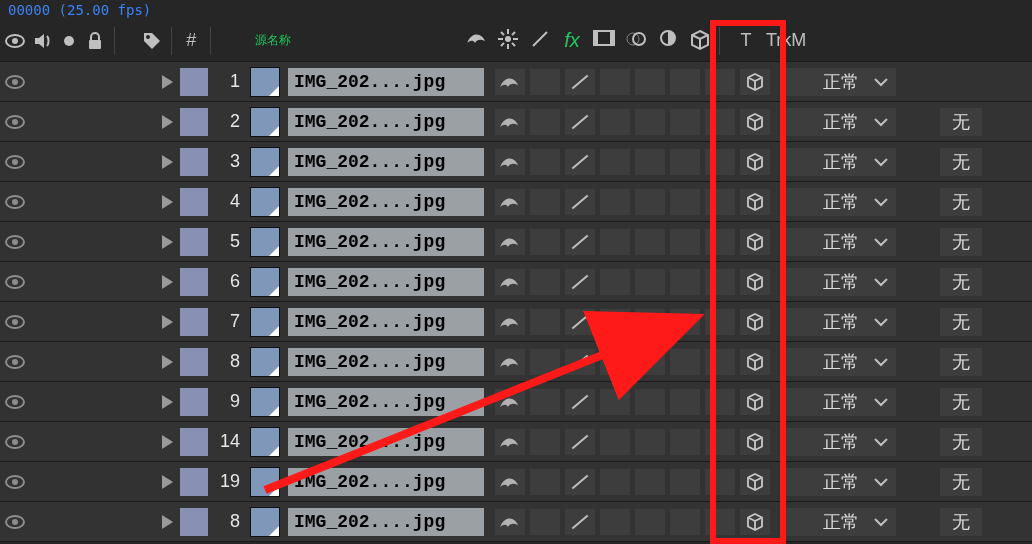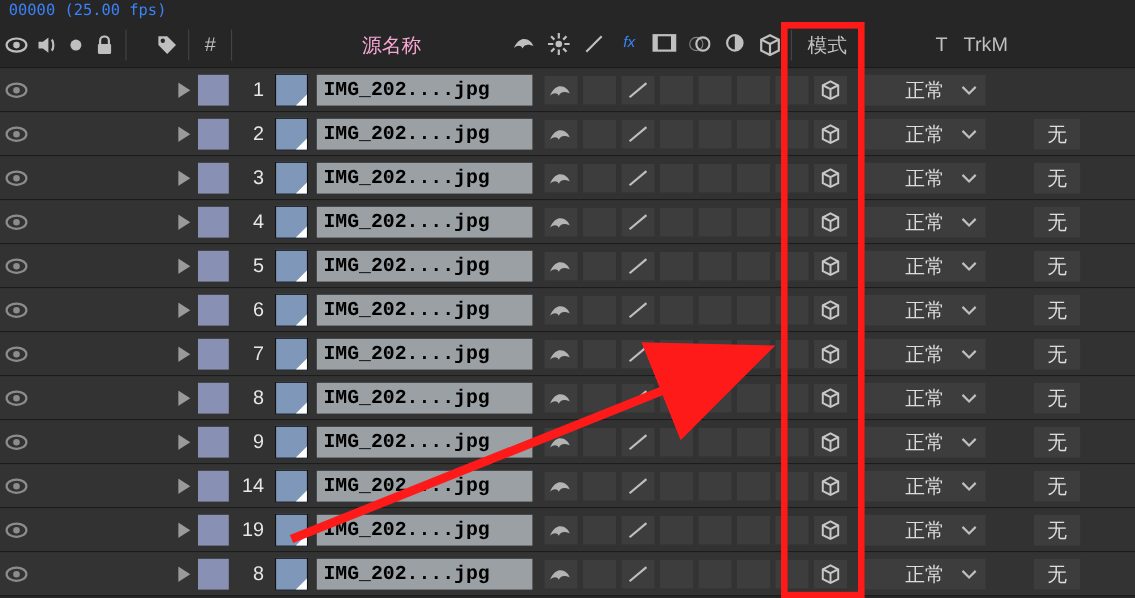--- a/index.html
+++ b/index.html
@@ -15,21 +15,21 @@
   .header {
     display:flex;
     align-items:center;
     height:42px;
     background:#262626;
     border-bottom:1px solid #1a1a1a;
     color:#bfbfbf;
     font-size:18px;
   }
   .sep { width:1px; height:28px; background:#444; margin:0 6px;}
-  .source-header { flex:0 0 210px; padding-left:8px; color:#f9a8d4; font-size:18px; text-align:center; }
+  .source-header { flex:0 0 210px; padding-left:8px; color:#22c55e; font-size:12px; text-align:left; }
   .switches-header { display:flex; gap:6px; }
 
   .rows { }
   .row {
     display:flex;
     align-items:center;
     height:40px;
     background:#333;
     border-bottom:1px solid #1a1a1a;
     color:#dcdcdc;
@@ -164,21 +164,21 @@
             <line x1="17" y1="3" x2="14" y2="6"></line>
             <line x1="6" y1="14" x2="3" y2="17"></line>
           </g>
         </svg>
     </div>
     <div class="hicon">
       <svg width="20" height="20">
           <line x1="3" y1="17" x2="17" y2="3" stroke="#bfbfbf" stroke-width="2"></line>
         </svg>
     </div>
-    <div class="hicon" style="font-style:italic;font-size:14px;color:#3b82f6;">fx</div>
+    <div class="hicon" style="font-style:italic;font-size:20px;color:#22c55e;">fx</div>
     <div class="hicon">
       <svg width="22" height="18">
           <rect x="1" y="2" width="20" height="14" fill="none" stroke="#bfbfbf" stroke-width="2"></rect>
           <rect x="1" y="2" width="4" height="14" fill="#bfbfbf"></rect>
           <rect x="17" y="2" width="4" height="14" fill="#bfbfbf"></rect>
         </svg>
     </div>
     <div class="hicon">
       <svg width="20" height="20">
           <circle cx="13" cy="10" r="6" fill="none" stroke="#bfbfbf" stroke-width="2"></circle>
@@ -193,21 +193,20 @@
     </div>
     <div class="hicon">
       <svg width="22" height="22">
           <path d="M11 2l8 4v10l-8 4-8-4V6l8-4z" fill="none" stroke="#bfbfbf" stroke-width="2"></path>
           <path d="M3 6l8 4 8-4M11 10v10" fill="none" stroke="#bfbfbf" stroke-width="2"></path>
         </svg>
     </div>
   </div>
 
   <div class="sep"></div>
-  <div style="flex:0 0 110px;padding-left:8px">模式</div>
   <div style="flex:0 0 40px;text-align:center">T</div>
   <div style="flex:0 0 44px">TrkM</div>
 </div>
 
 <div class="rows" id="rows">
     <div class="row">
     <div class="col-eye">
       <svg width="22" height="16">
           <ellipse cx="11" cy="8" rx="9" ry="6" fill="none" stroke="#8c8c8c" stroke-width="2"></ellipse>
           <circle cx="11" cy="8" r="3" fill="#8c8c8c"></circle>

